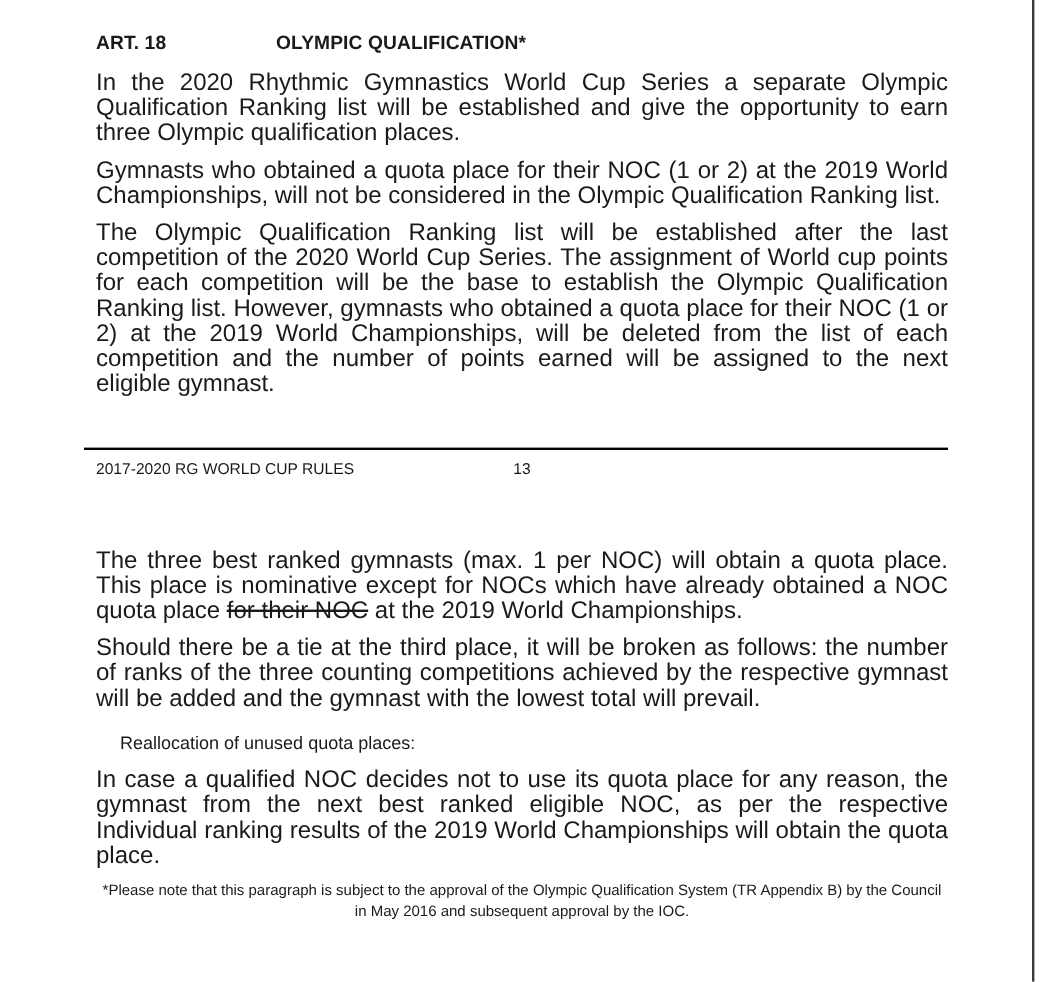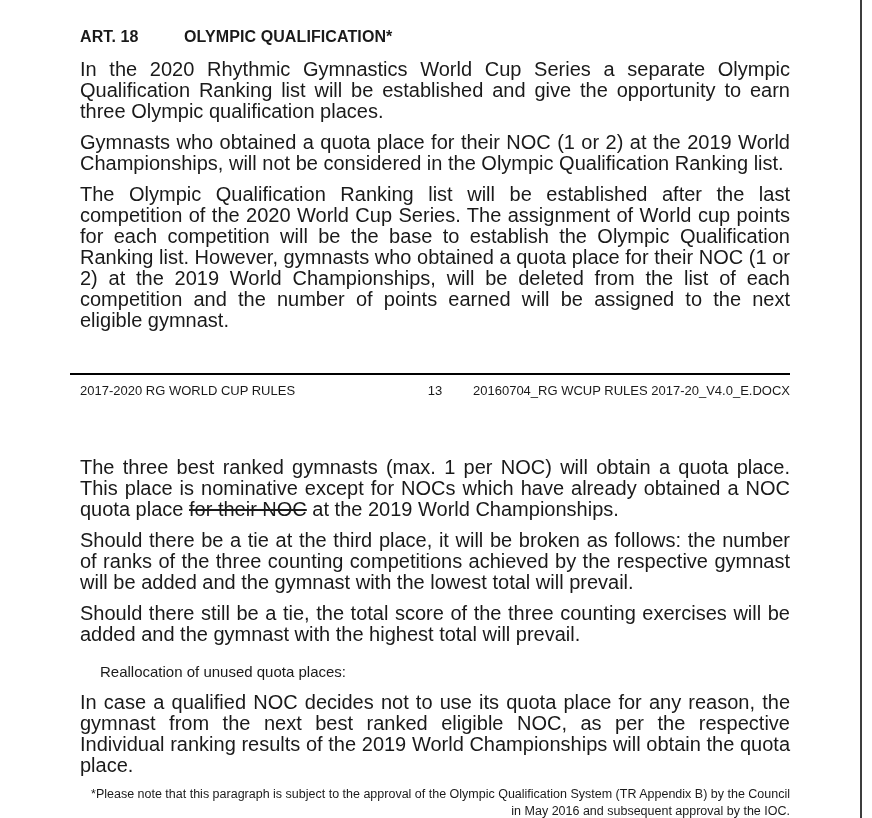--- a/index.html
+++ b/index.html
@@ -30,20 +30,21 @@
     top: 28px;
     width: 710px;
   }
   .doc-title {
     display: flex;
     font-weight: bold;
     font-size: 16px;
     line-height: 18px;
     margin: 0 0 13px 0;
     letter-spacing: 0.1px;
+    gap: 46px;
   }
   .doc-title .art-num {
     width: 104px;
     flex: 0 0 104px;
   }
   .para {
     font-size: 20px;
     line-height: 21px;
     text-align: justify;
     margin: 0 0 10px 0;
@@ -76,21 +77,21 @@
   .subheading {
     font-size: 15px;
     line-height: 21px;
     margin: 16px 0 10px 0;
   }
   .subheading b { font-weight: normal; margin-left: 20px; }
   .footnote {
     font-size: 12.5px;
     line-height: 17px;
     margin: 5px 0 0 0;
-    text-align: right;
+    text-align: center;
   }
 </style>
 </head>
 <body>
 
 <div class="page-edge-right"></div>
 
 <div class="content">
 
   <div class="doc-title">
@@ -102,29 +103,27 @@
 
   <p class="para">Gymnasts who obtained a quota place for their NOC (1 or 2) at the 2019 World Championships, will not be considered in the Olympic Qualification Ranking list.</p>
 
   <p class="para">The Olympic Qualification Ranking list will be established after the last competition of the 2020 World Cup Series. The assignment of World cup points for each competition will be the base to establish the Olympic Qualification Ranking list. However, gymnasts who obtained a quota place for their NOC (1 or 2) at the 2019 World Championships, will be deleted from the list of each competition and the number of points earned will be assigned to the next eligible gymnast.</p>
 
   <div class="footer-block">
     <div class="footer-rule"></div>
     <div class="footer-row">
       <span class="f-left">2017-2020 RG WORLD CUP RULES</span>
       <span class="f-center">13</span>
-      <span class="f-right">20160704_RG WCUP RULES 2017-20_V4.0_E.DOCX</span>
     </div>
   </div>
 
   <p class="para after-break"><span>The three best ranked gymnasts (max. 1 per NOC) will obtain a quota place. This place is nominative except for NOCs which have already obtained a NOC quota place </span><s>for their NOC</s><span> at the 2019 World Championships.</span></p>
 
   <p class="para">Should there be a tie at the third place, it will be broken as follows: the number of ranks of the three counting competitions achieved by the respective gymnast will be added and the gymnast with the lowest total will prevail.</p>
 
-  <p class="para">Should there still be a tie, the total score of the three counting exercises will be added and the gymnast with the highest total will prevail.</p>
 
 
   <p class="subheading"><b>Reallocation of unused quota places</b><span>:</span></p>
 
   <p class="para">In case a qualified NOC decides not to use its quota place for any reason, the gymnast from the next best ranked eligible NOC, as per the respective Individual ranking results of the 2019 World Championships will obtain the quota place.</p>
 
   <p class="footnote">*Please note that this paragraph is subject to the approval of the Olympic Qualification System (TR Appendix B) by the Council in May 2016 and subsequent approval by the IOC.</p>
 
 </div>
 

